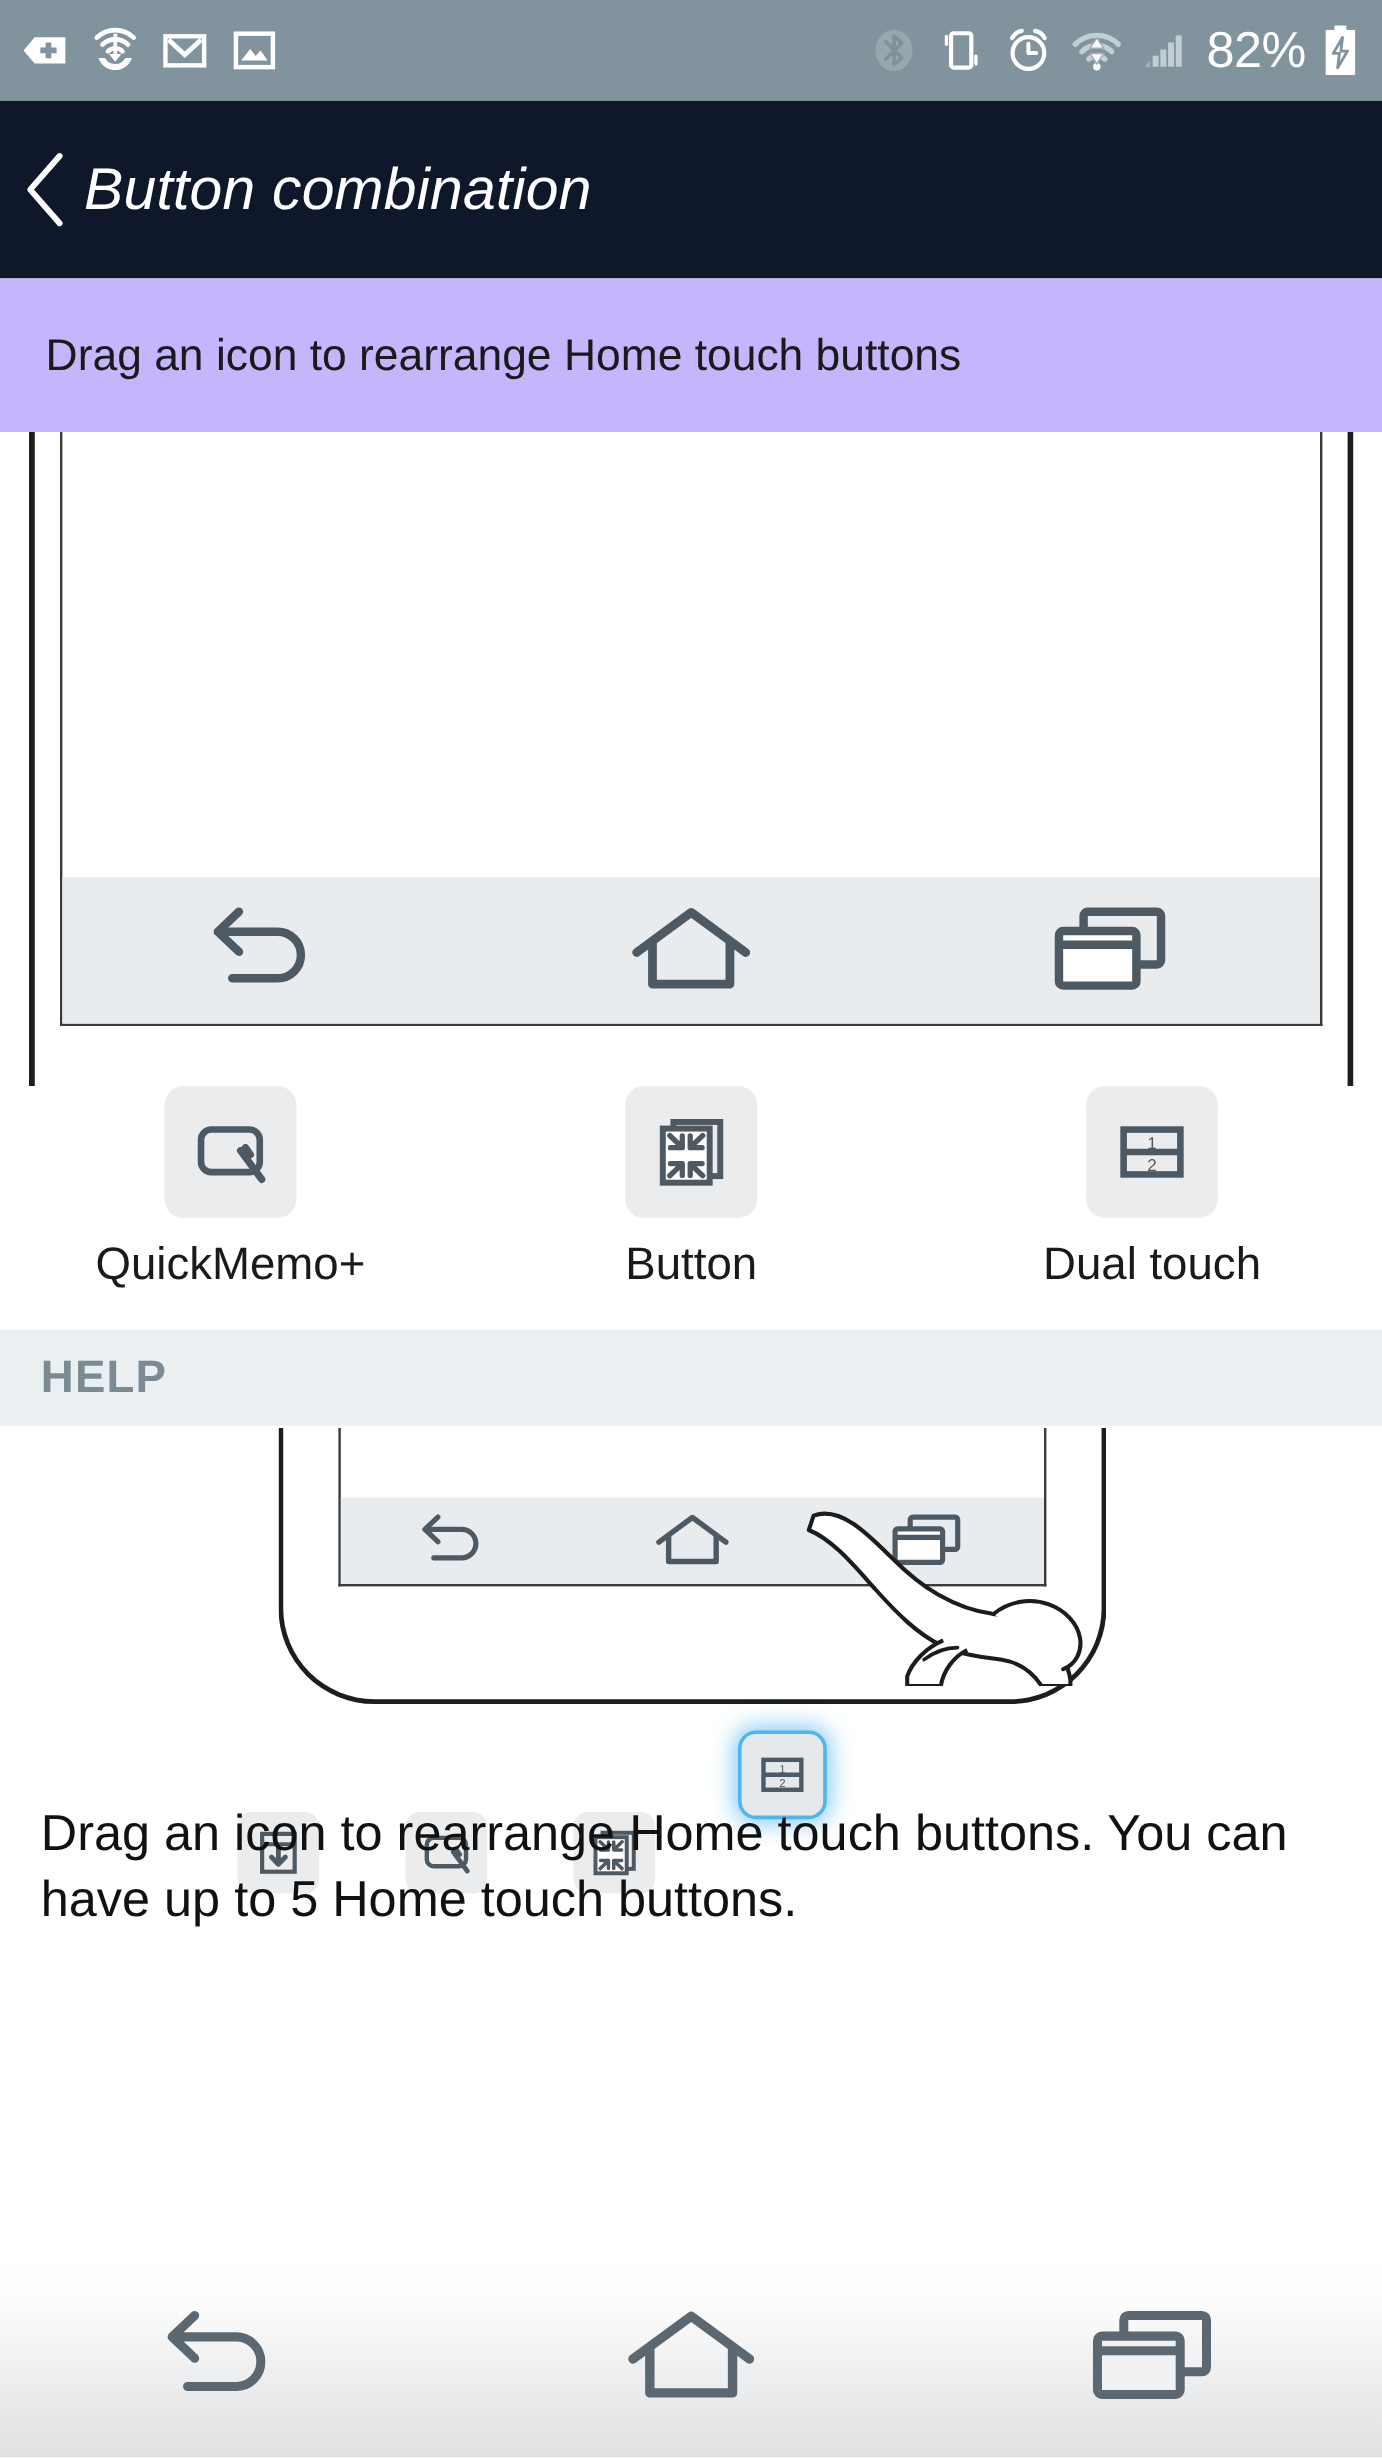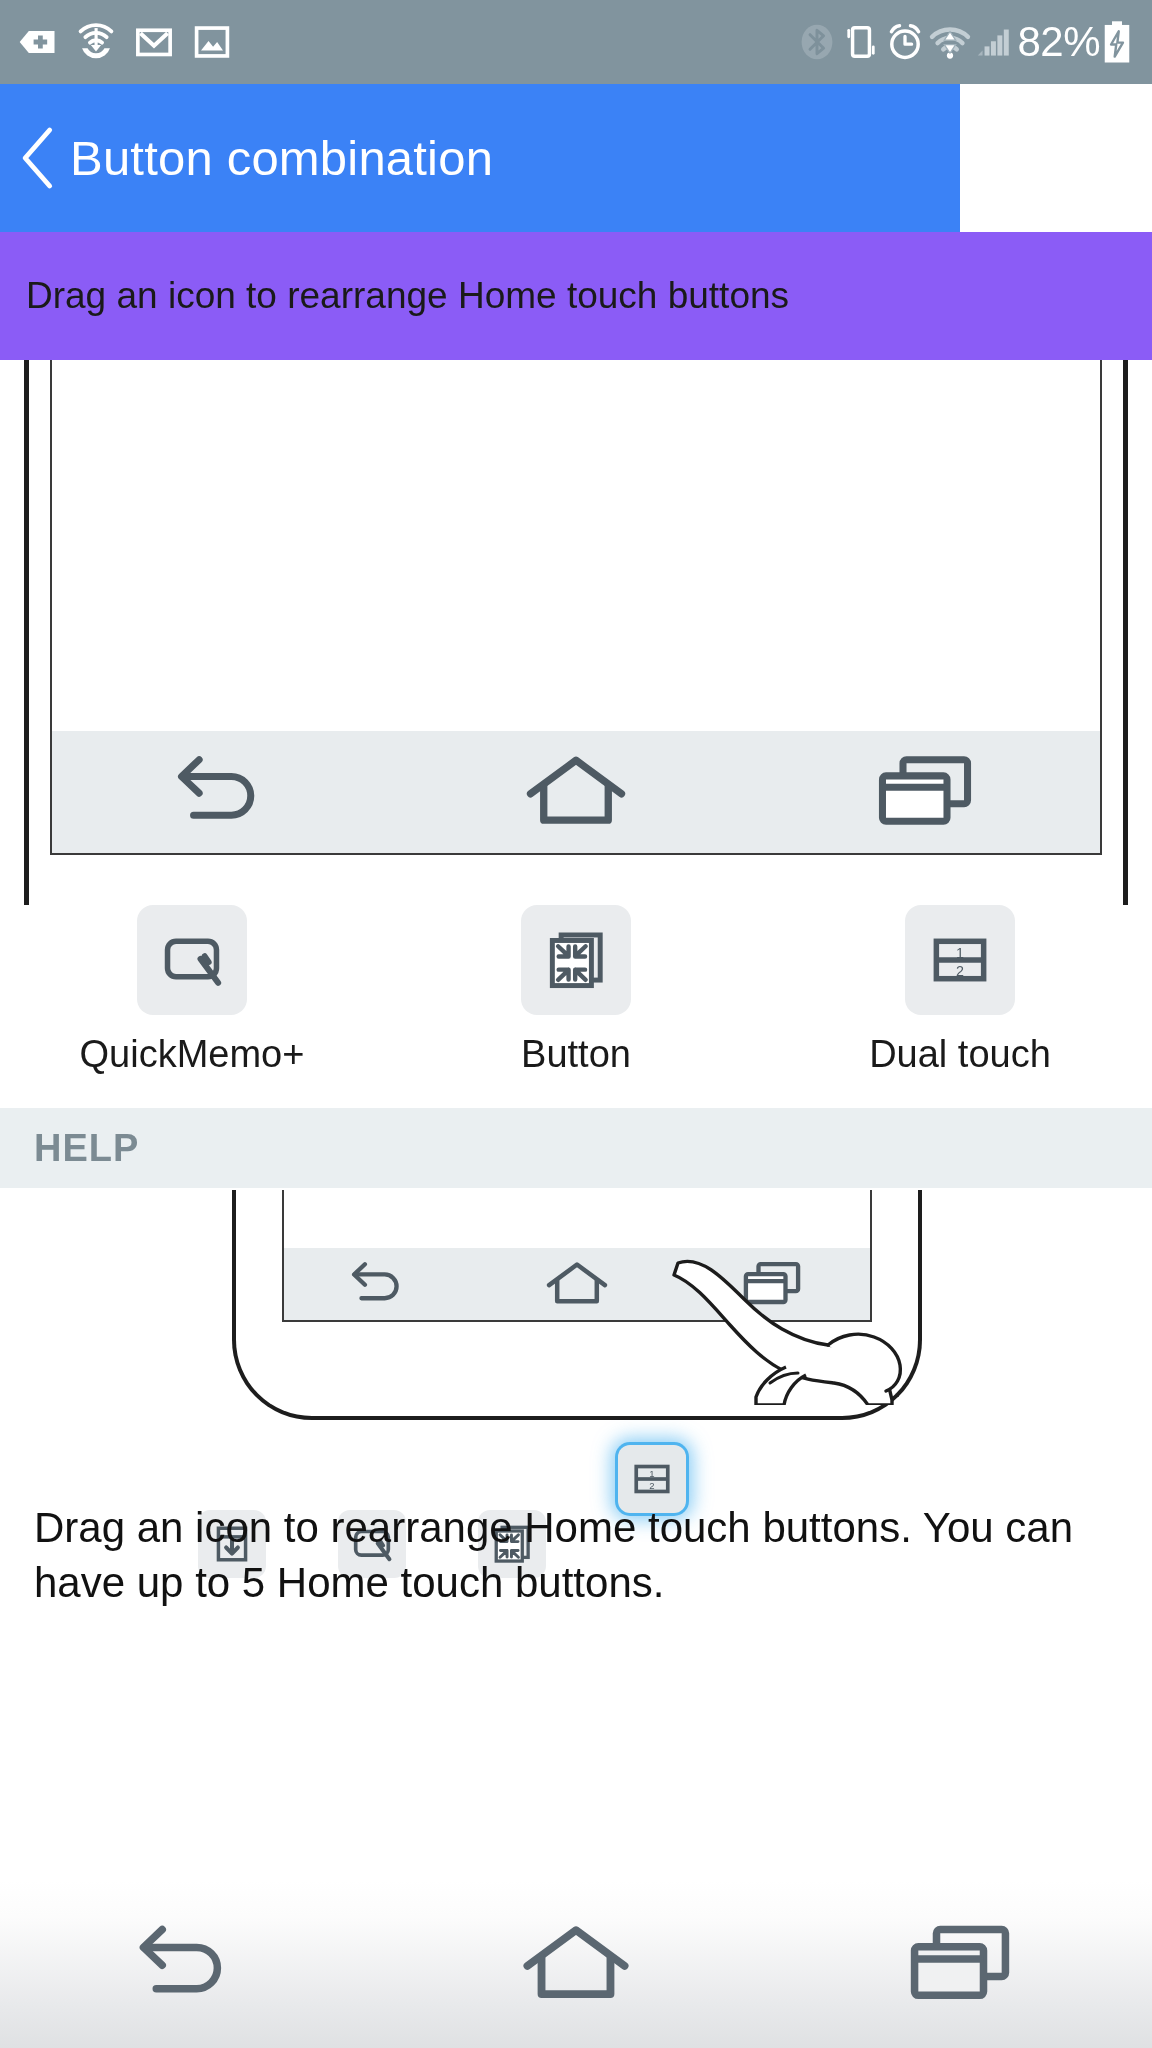--- a/index.html
+++ b/index.html
@@ -11,48 +11,48 @@
   }
   #screen { position: relative; width: 1152px; height: 2048px; background: #fff; }
 
   
   .statusbar {
     position: absolute; top: 0; left: 0; width: 1152px; height: 84px;
     background: #81949e;
     display: flex; align-items: center;
   }
   .sb-left { display: flex; align-items: center; gap: 14px; padding-left: 16px; }
-  .sb-right { display: flex; align-items: center; margin-left: auto; padding-right: 18px; }
+  .sb-right { display: flex; align-items: center; gap: 12px; margin-left: auto; padding-right: 18px; }
   .sb-icon { display: block; }
   .sb-pct {
     color: #ffffff; font-size: 42px; letter-spacing: -0.5px;
     font-family: "Liberation Sans", sans-serif;
   }
   .sb-time {
     color: #ffffff; font-size: 45px; letter-spacing: -0.5px; margin-left: 4px;
     font-family: "Liberation Sans", sans-serif;
   }
 
   
   .actionbar {
-    position: absolute; top: 84px; left: 0; width: 960px; height: 148px;
-    background: #3b82f6;
-    display: flex; align-items: center; padding-left: 10px;
+    position: absolute; top: 84px; left: 0; width: 1152px; height: 148px;
+    background: #0f172a;
+    display: flex; align-items: center; padding-left: 10px; font-style: italic;
   }
   .ab-back { width: 56px; height: 70px; flex: none; }
   .ab-title {
     color: #ffffff; font-size: 49px; font-weight: 400; margin-left: 4px;
     letter-spacing: 0.2px;
   }
 
   
   .instruction {
     position: absolute; top: 232px; left: 0; width: 1152px; height: 128px;
-    background: #8b5cf6;
-    display: flex; align-items: center; padding-left: 26px;
+    background: #c4b5fd;
+    display: flex; align-items: center; padding-left: 38px;
   }
   .instruction span { font-size: 37px; color: #1a1a1a; }
 
   
   .preview {
     position: absolute; top: 360px; left: 0; width: 1152px; height: 552px;
     background: #ffffff; overflow: hidden;
   }
   .phone-body {
     position: absolute; left: 24px; top: -80px; width: 1104px; height: 768px;

